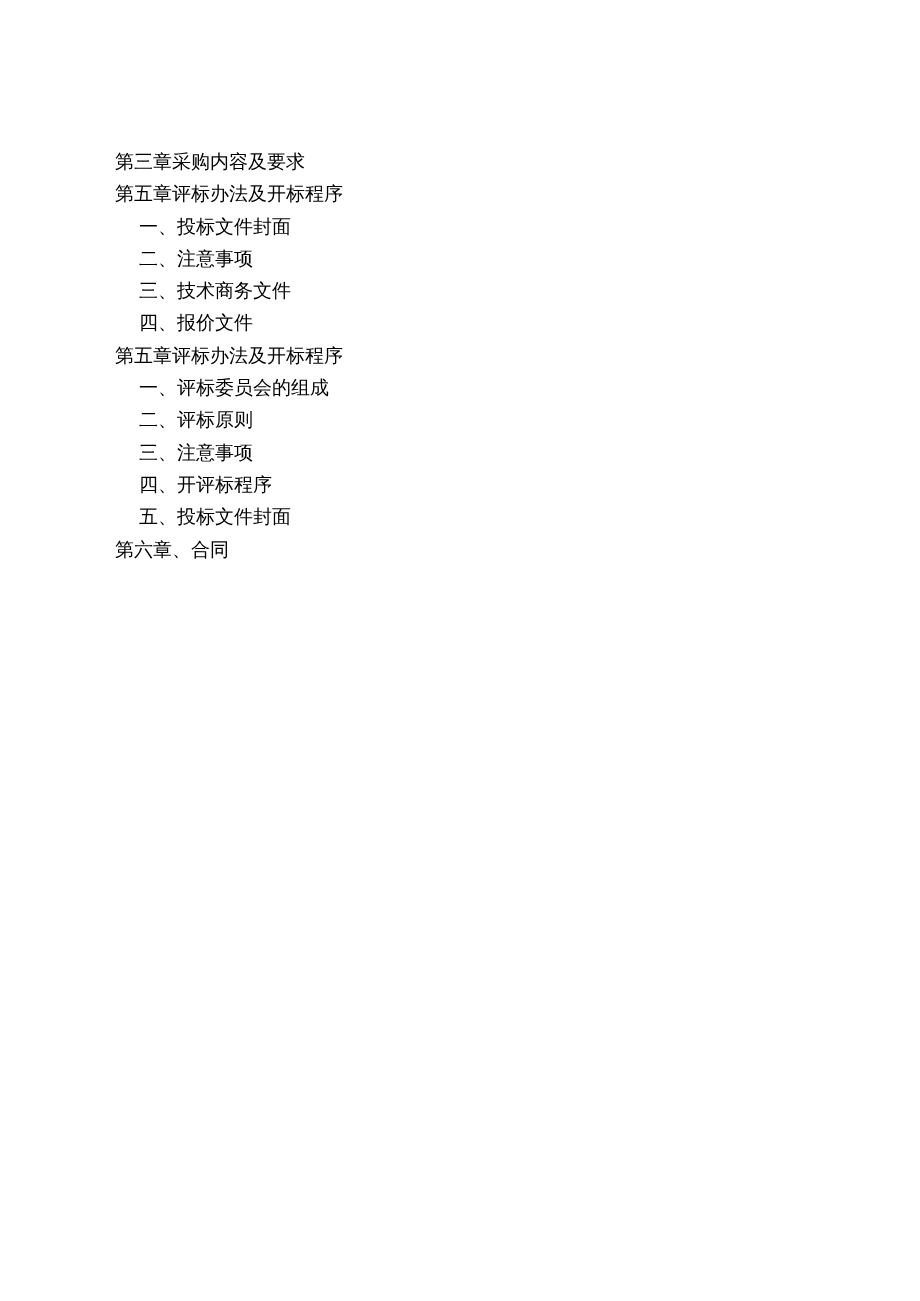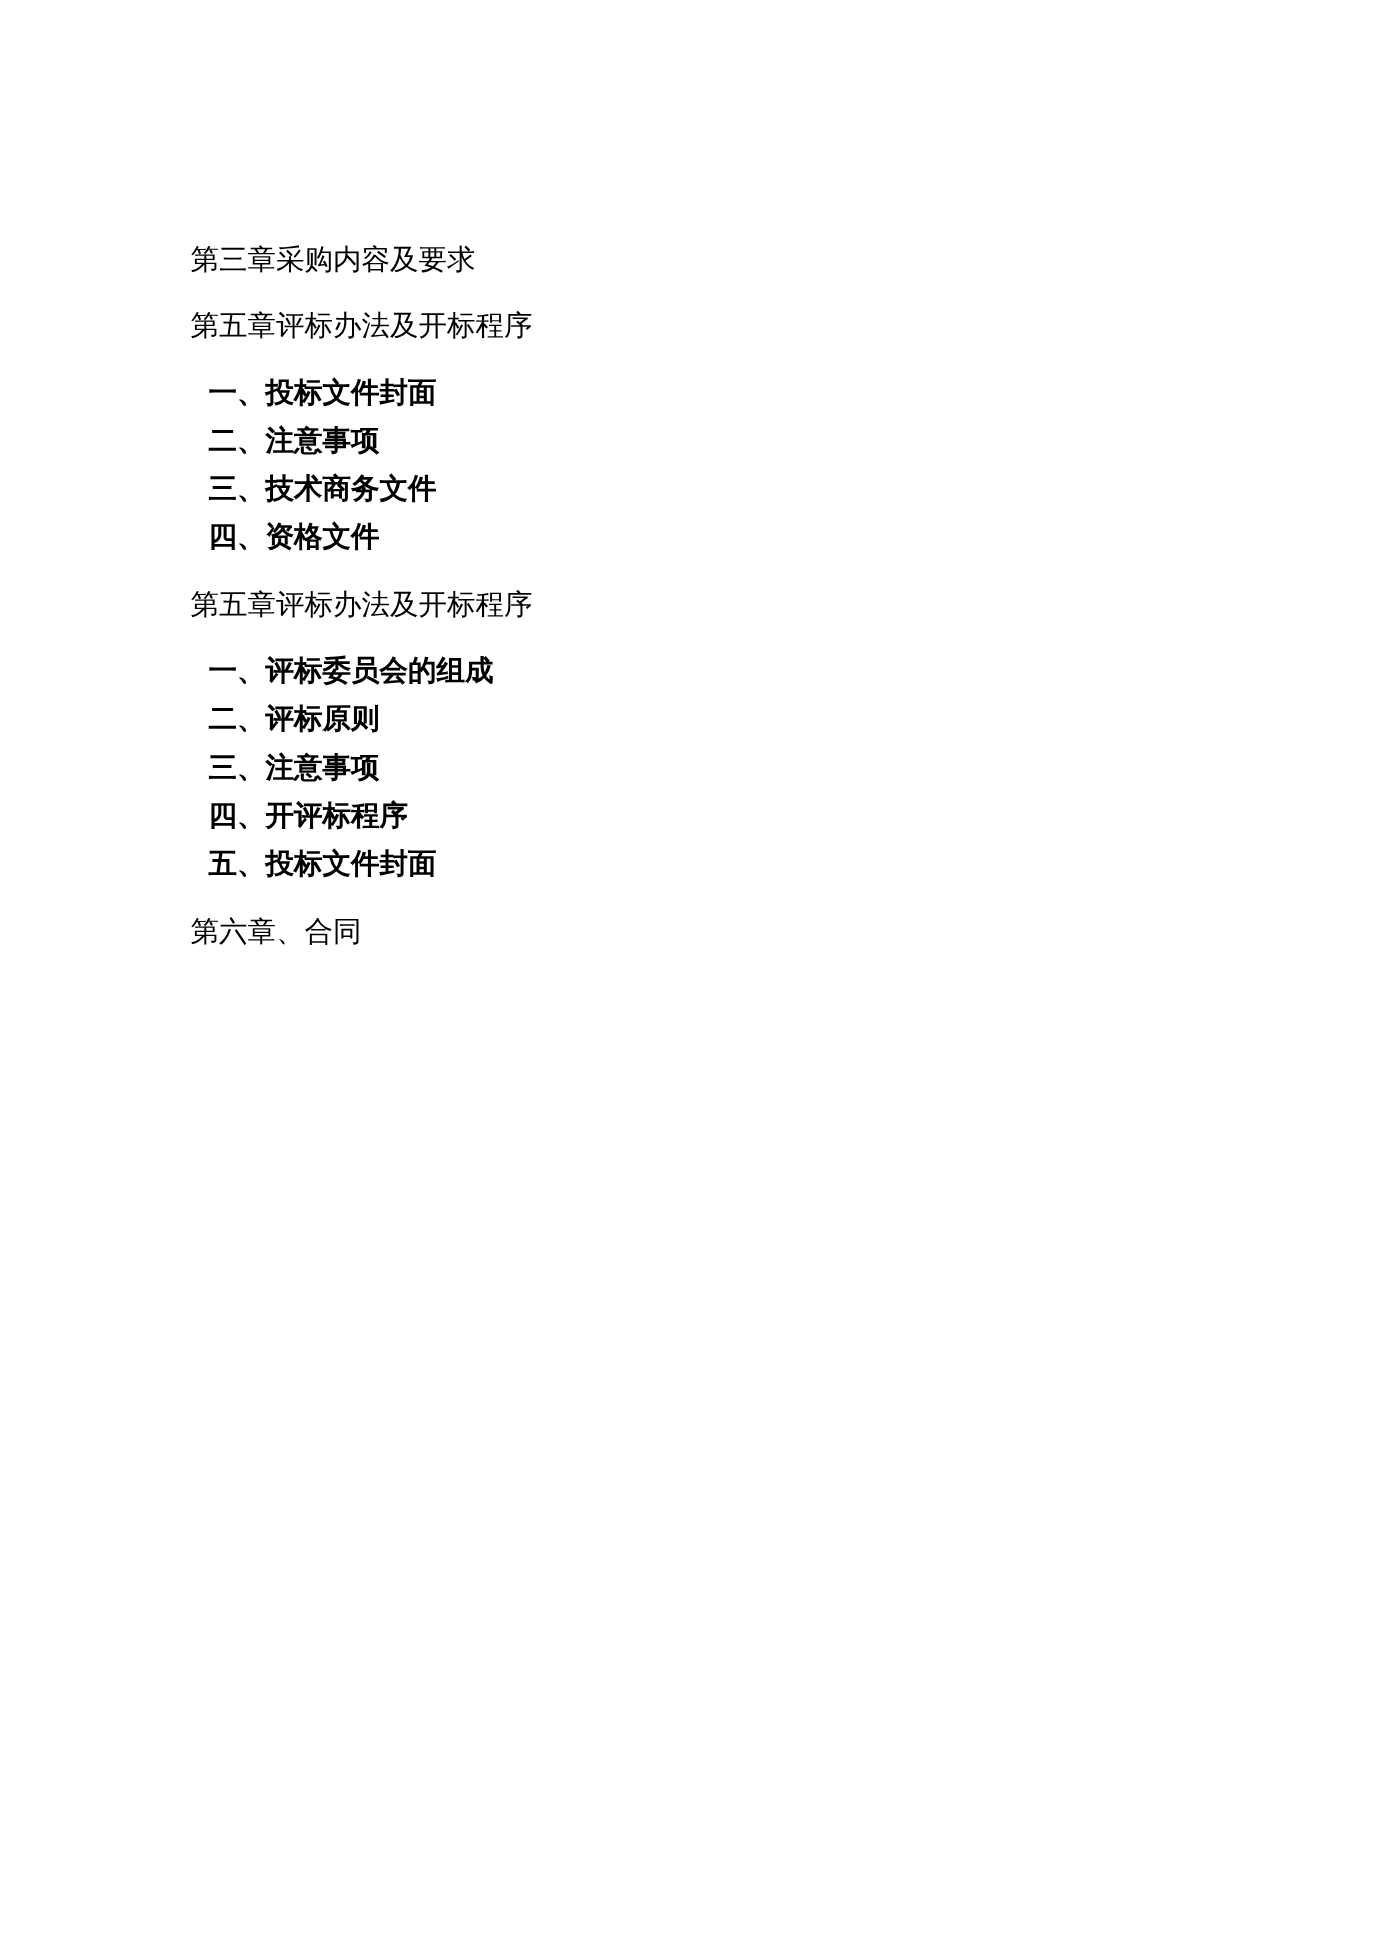--- a/index.html
+++ b/index.html
@@ -12,35 +12,34 @@
       height: 1301px;
       background: #ffffff;
       font-family: "SimSun", "宋体", serif;
       color: #000000;
       font-size: 19px;
       line-height: 1.7;
       padding-top: 146px;
       padding-left: 115px;
     }
     .chapter {
-      margin: 12px;
+      margin: 0;
     }
     .sub-item {
       padding-left: 24px;
-      font-weight: bold;
     }
   </style>
 </head>
 <body>
 
 <div class="chapter">第三章采购内容及要求</div>
 <div class="chapter">第五章评标办法及开标程序</div>
 <div class="sub-item">一、投标文件封面</div>
 <div class="sub-item">二、注意事项</div>
 <div class="sub-item">三、技术商务文件</div>
-<div class="sub-item">四、资格文件</div>
+<div class="sub-item">四、报价文件</div>
 <div class="chapter">第五章评标办法及开标程序</div>
 <div class="sub-item">一、评标委员会的组成</div>
 <div class="sub-item">二、评标原则</div>
 <div class="sub-item">三、注意事项</div>
 <div class="sub-item">四、开评标程序</div>
 <div class="sub-item">五、投标文件封面</div>
 <div class="chapter">第六章、合同</div>
 
 </body></html>

